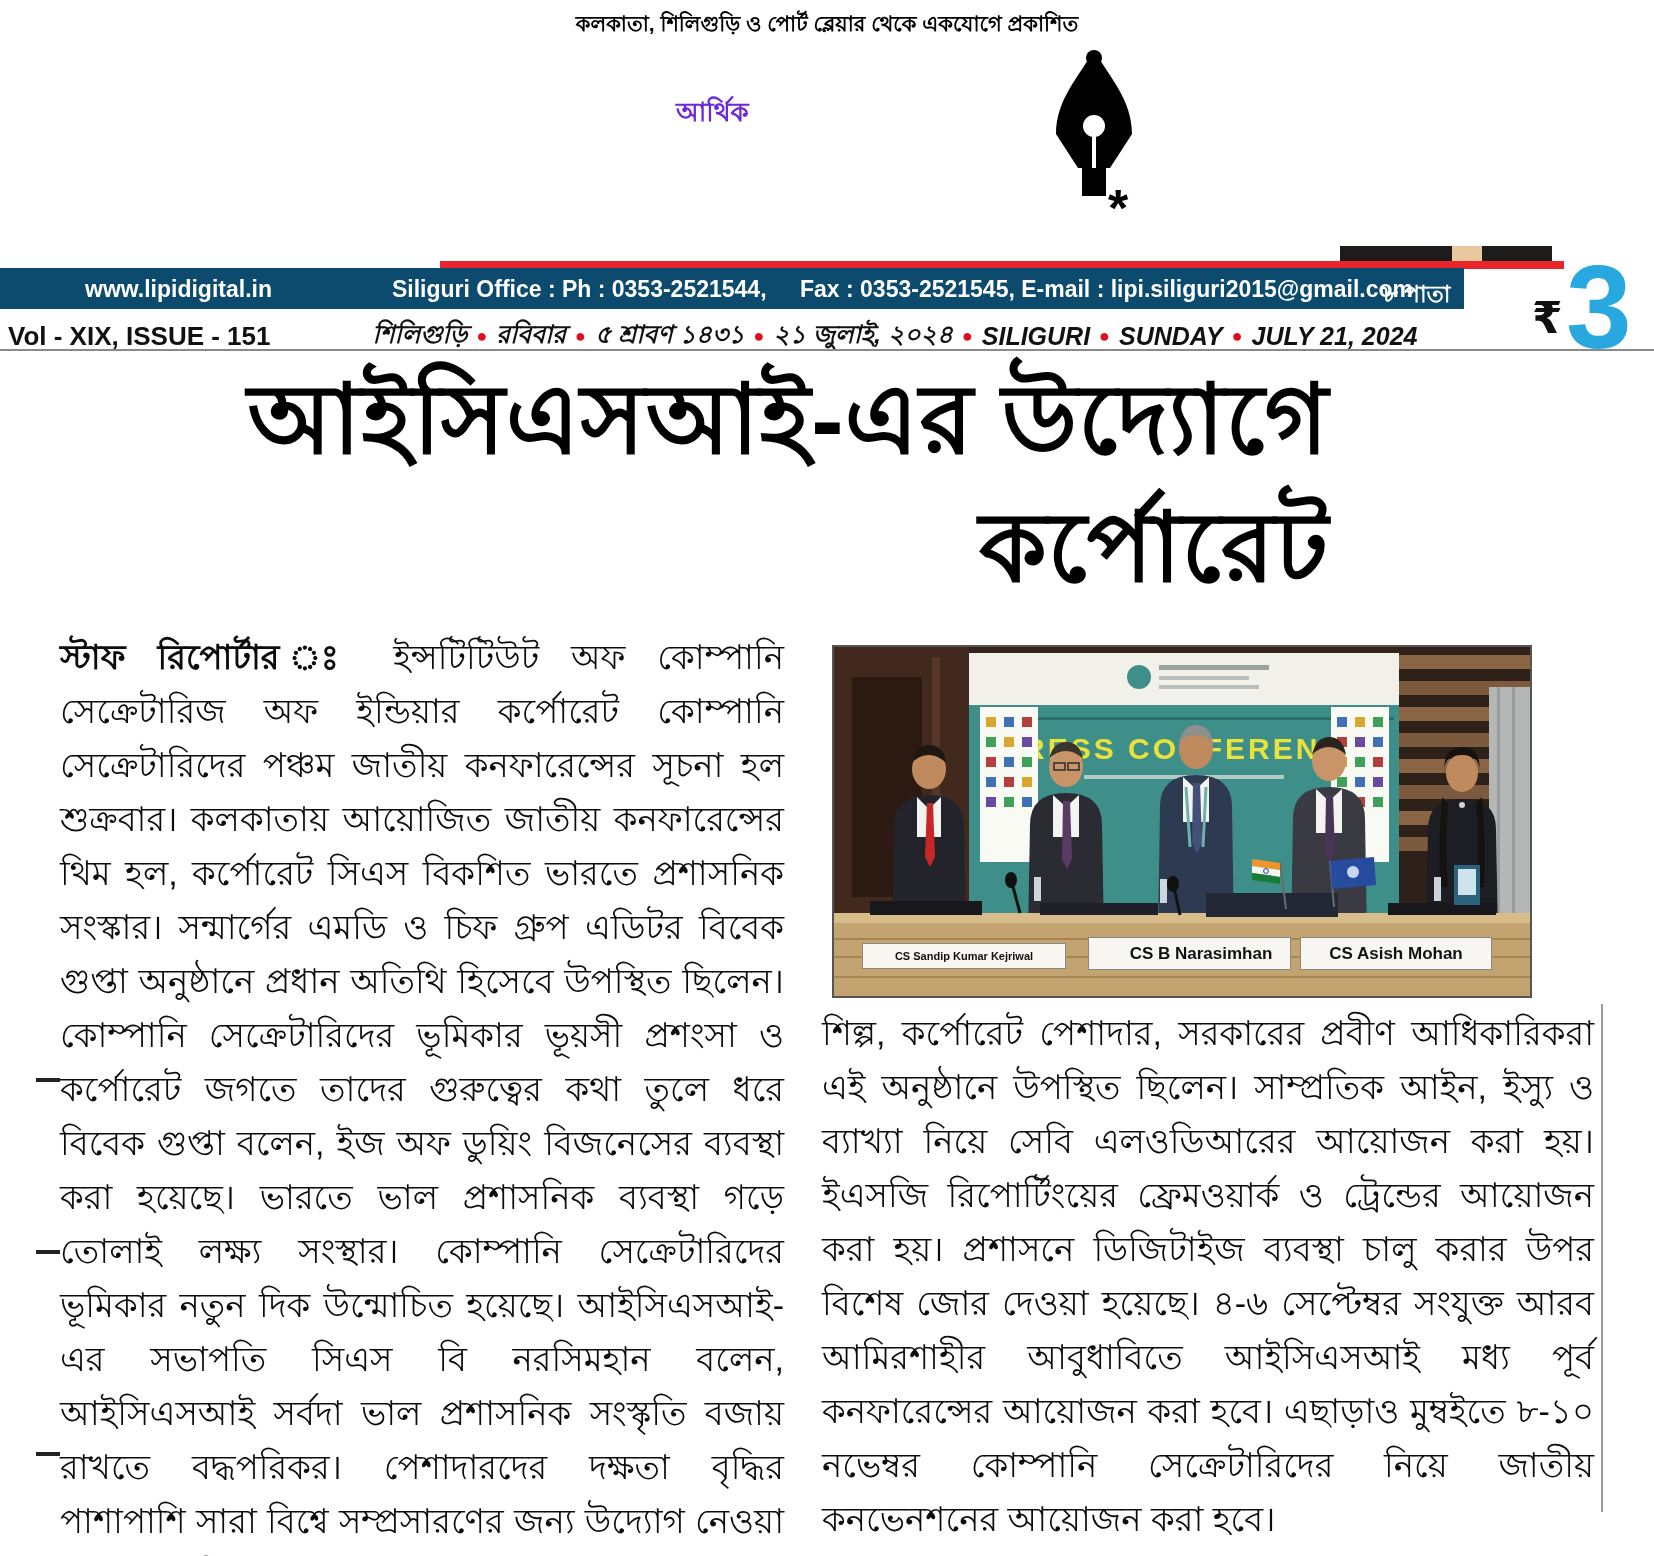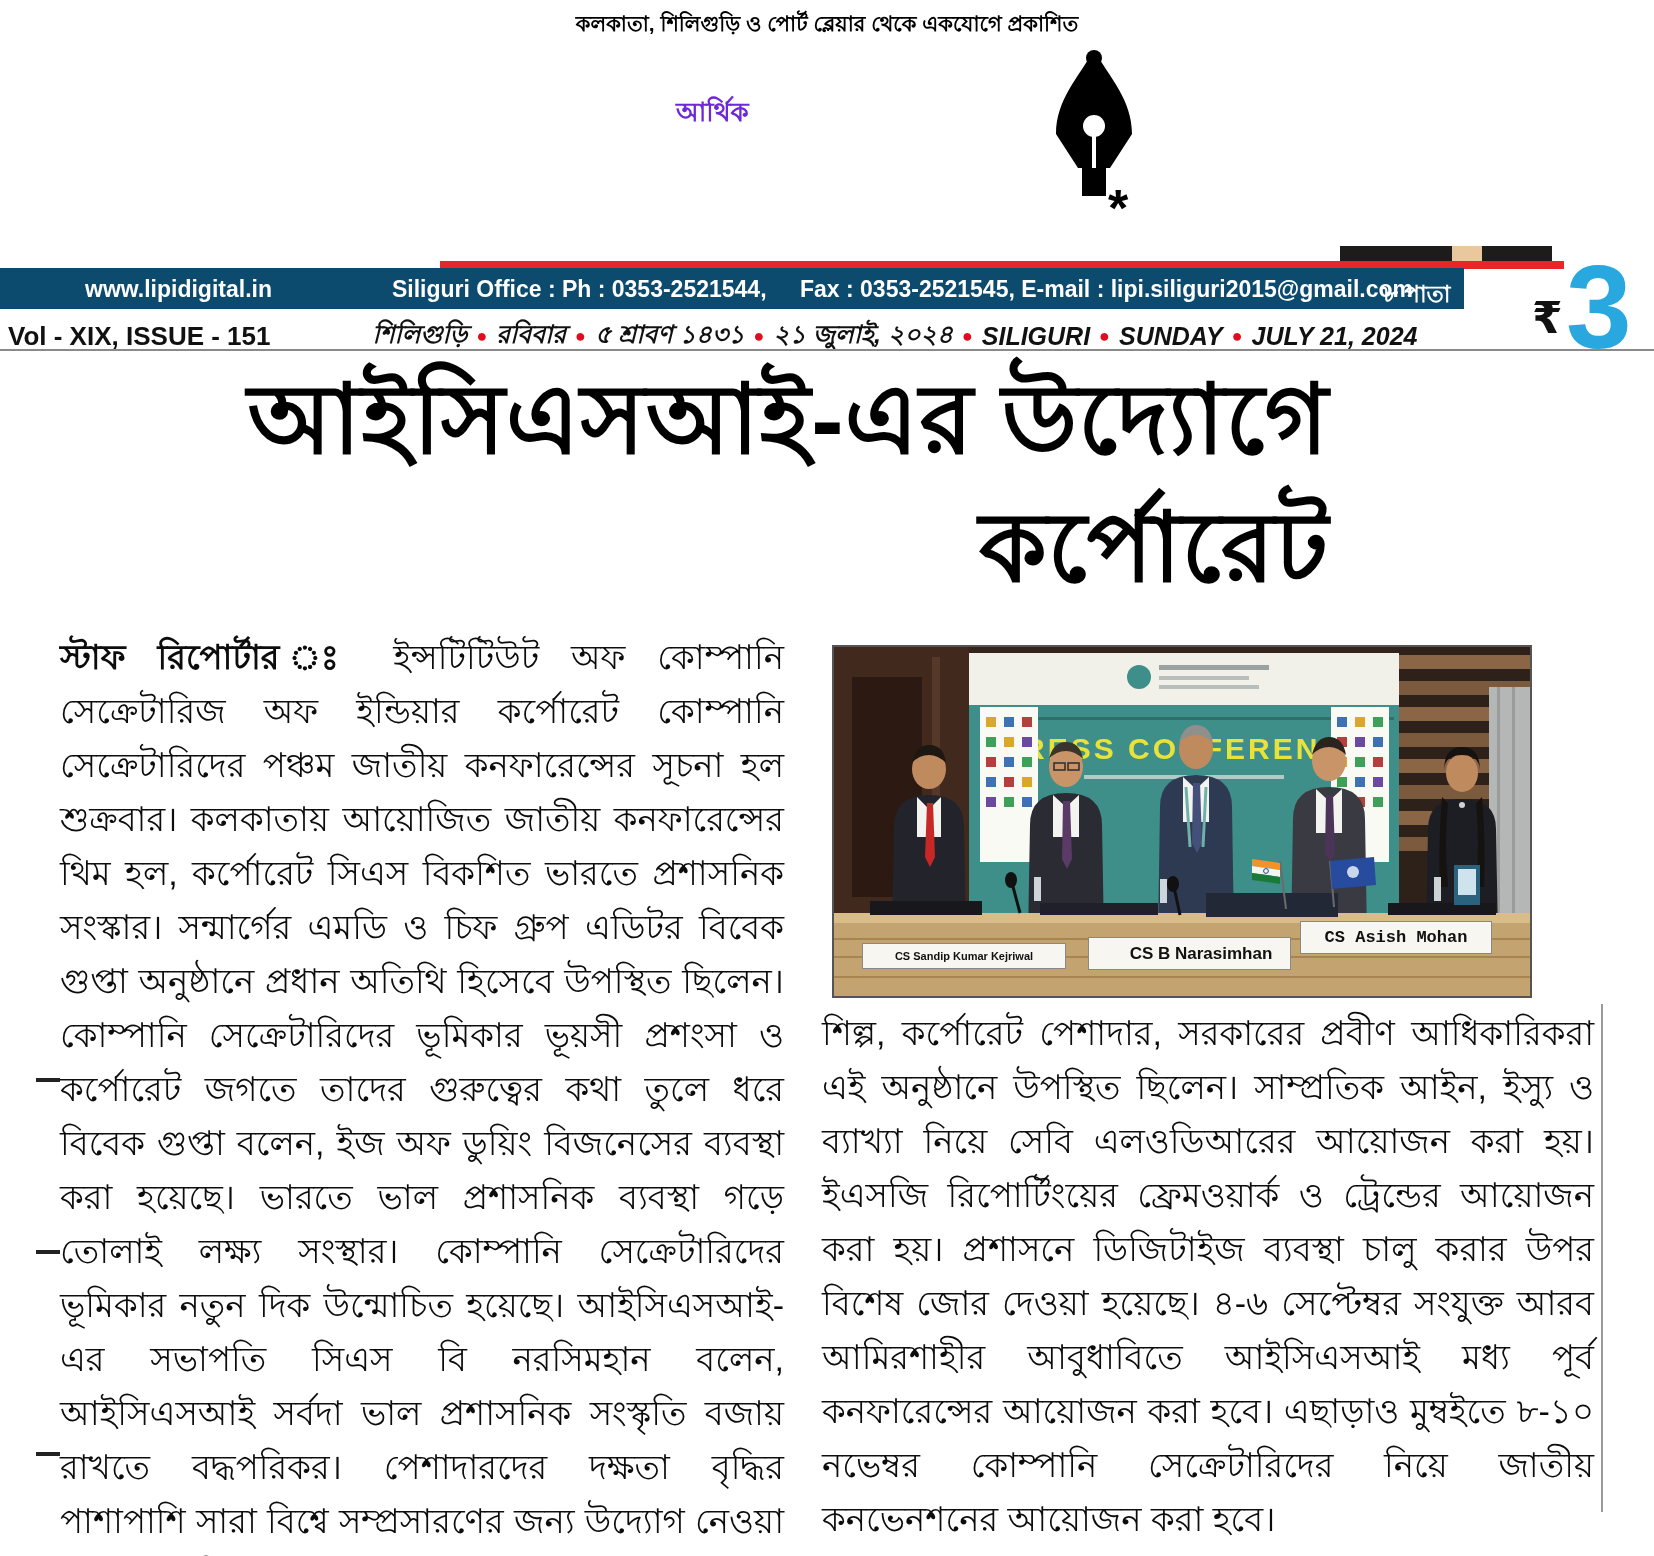--- a/index.html
+++ b/index.html
@@ -55,21 +55,21 @@
   .right-rule{position:absolute;left:1601px;top:1004px;width:0;height:508px;border-left:2px solid #9a9a9a;}
 
   
   .photo{position:absolute;top:645px;left:832px;width:700px;height:353px;
          border:2px solid #555;box-sizing:border-box;background:#3e8f89;overflow:hidden;}
   .photo svg{display:block;}
   .nameplate{position:absolute;background:#f7f6f1;border:1px solid #888;color:#111;
              font-weight:700;text-align:center;overflow:hidden;white-space:nowrap;}
   .np1{left:28px;top:296px;width:202px;height:24px;font-size:11px;line-height:24px;}
   .np2{left:254px;top:290px;width:178px;height:31px;font-size:17px;line-height:31px;padding-left:23px;}
-  .np3{left:466px;top:274px;width:190px;height:31px;font-size:17px;line-height:31px;font-family:Liberation Mono, monospace;}
+  .np3{left:466px;top:290px;width:190px;height:31px;font-size:17px;line-height:31px;}
 </style>
 </head>
 <body>
 
 <div id="page">
 
   <div class="tagline">কলকাতা, শিলিগুড়ি ও পোর্ট ব্লেয়ার থেকে একযোগে প্রকাশিত</div>
   <div class="masthead-prefix">আর্থিক</div>
   <div class="masthead-asterisk">*</div>
   <div class="pen-nib">

